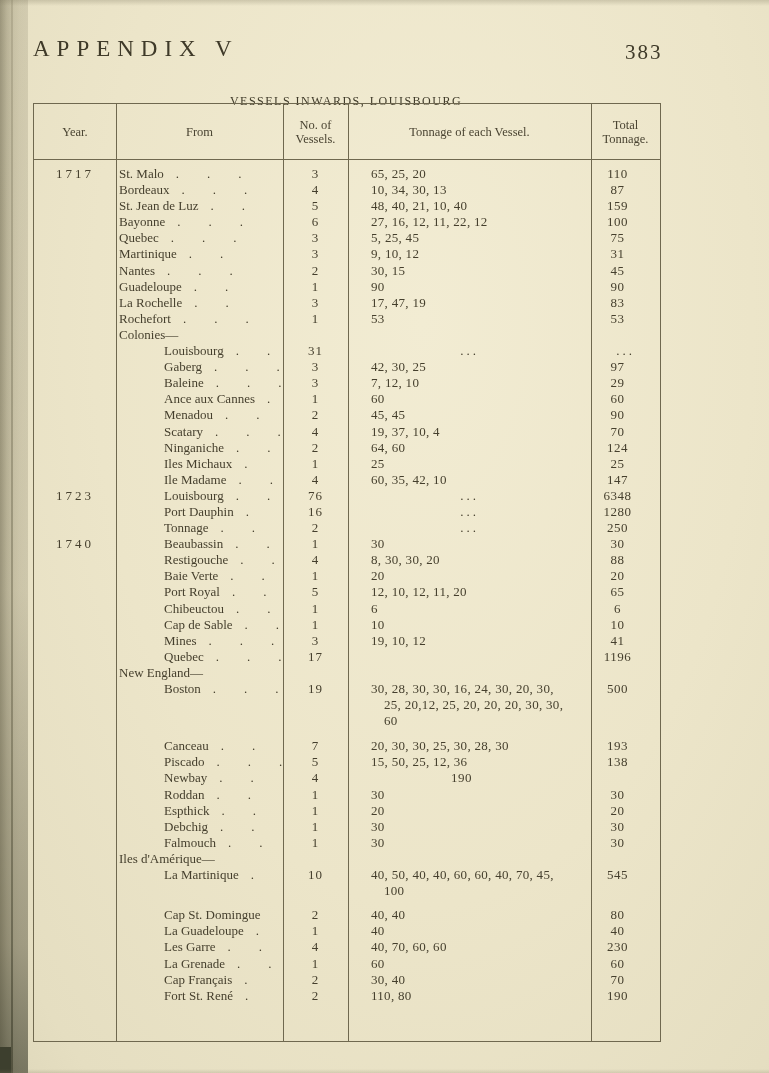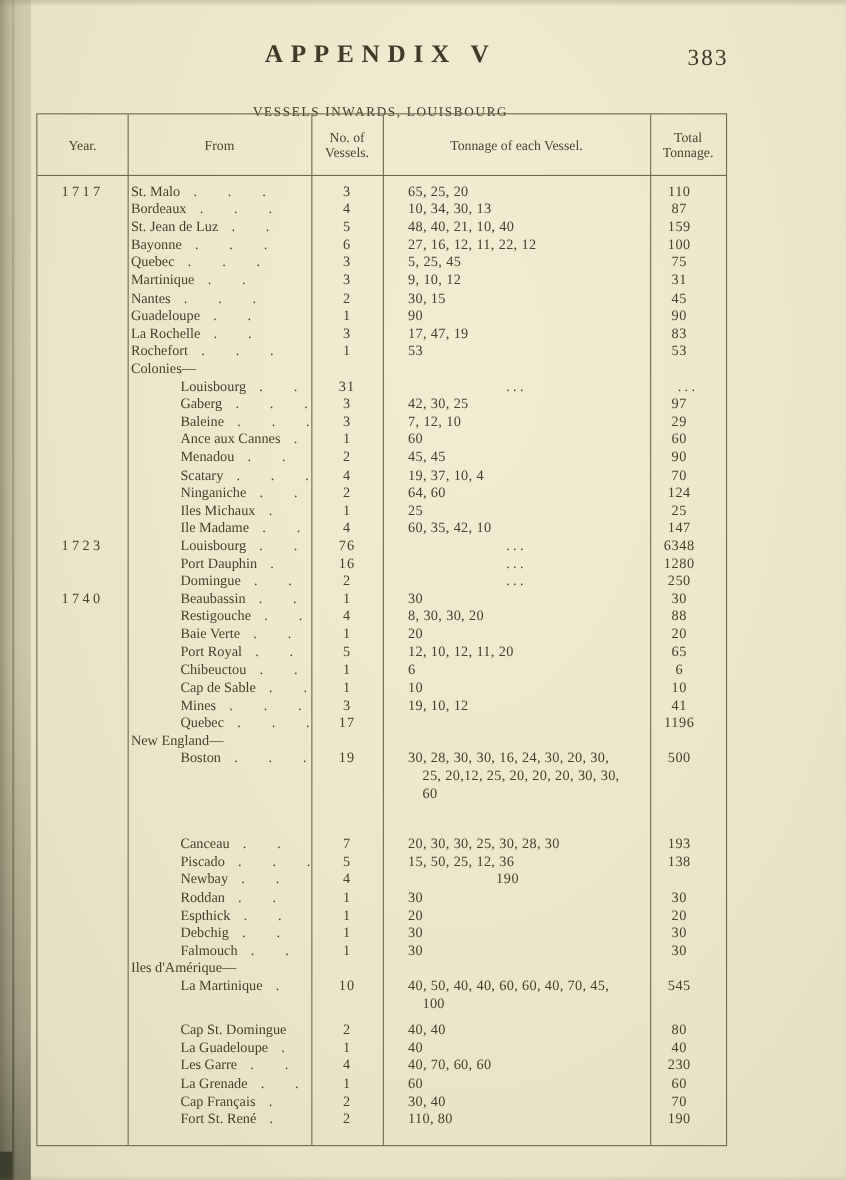--- a/index.html
+++ b/index.html
@@ -33,22 +33,22 @@
     position:absolute;left:0;top:0;right:0;height:6px;pointer-events:none;
     background:linear-gradient(to bottom, rgba(130,124,98,.30), rgba(0,0,0,0));
   }
   .edge-bottom{
     position:absolute;left:0;bottom:0;right:0;height:4px;pointer-events:none;
     background:linear-gradient(to top, rgba(130,124,98,.22), rgba(0,0,0,0));
   }
 
   .doc-title{
     position:absolute;top:36px;left:33px;width:626px;
-    text-align:center;font-size:23px;letter-spacing:7px;
-    color:#3f3a29;white-space:nowrap;font-weight:bold;
+    font-size:23px;letter-spacing:7px;
+    color:#3f3a29;white-space:nowrap;
   }
   .page-number{
     position:absolute;top:40px;left:625px;
     font-size:21px;letter-spacing:2px;color:#3f3a29;
   }
   .doc-subtitle{
     position:absolute;top:94px;left:33px;width:626px;
     text-align:center;font-size:12px;letter-spacing:1.5px;
     color:#3f3a29;white-space:nowrap;
   }
@@ -272,21 +272,21 @@
         </div>
         <div class="row">
           <div class="cell year"></div>
           <div class="cell from indent"><span class="name">Port Dauphin</span><span class="leader"><span class="dot">.</span></span></div>
           <div class="cell vessels">16</div>
           <div class="cell tonnage ellip">...</div>
           <div class="cell total">1280</div>
         </div>
         <div class="row">
           <div class="cell year"></div>
-          <div class="cell from indent"><span class="name">Domingue</span><span class="leader"><span class="dot">.</span><span class="dot">.</span></span></div>
+          <div class="cell from indent"><span class="name">Tonnage</span><span class="leader"><span class="dot">.</span><span class="dot">.</span></span></div>
           <div class="cell vessels">2</div>
           <div class="cell tonnage ellip">...</div>
           <div class="cell total">250</div>
         </div>
         <div class="row">
           <div class="cell year">1740</div>
           <div class="cell from indent"><span class="name">Beaubassin</span><span class="leader"><span class="dot">.</span><span class="dot">.</span></span></div>
           <div class="cell vessels">1</div>
           <div class="cell tonnage">30</div>
           <div class="cell total">30</div>
@@ -340,21 +340,21 @@
           <div class="cell tonnage"></div>
           <div class="cell total">1196</div>
         </div>
         <div class="row">
           <div class="cell year"></div>
           <div class="cell from section"><span class="name">New England—</span></div>
           <div class="cell vessels"></div>
           <div class="cell tonnage"></div>
           <div class="cell total"></div>
         </div>
-        <div class="row" style="margin-bottom: 30px;">
+        <div class="row" style="margin-bottom: 9px;">
           <div class="cell year"></div>
           <div class="cell from indent"><span class="name">Boston</span><span class="leader"><span class="dot">.</span><span class="dot">.</span><span class="dot">.</span></span></div>
           <div class="cell vessels">19</div>
           <div class="cell tonnage">
             <div class="tline">30, 28, 30, 30, 16, 24, 30, 20, 30,</div>
             <div class="tline cont">25, 20,12, 25, 20, 20, 20, 30, 30,</div>
             <div class="tline cont">60</div>
           </div>
           <div class="cell total">500</div>
         </div>

